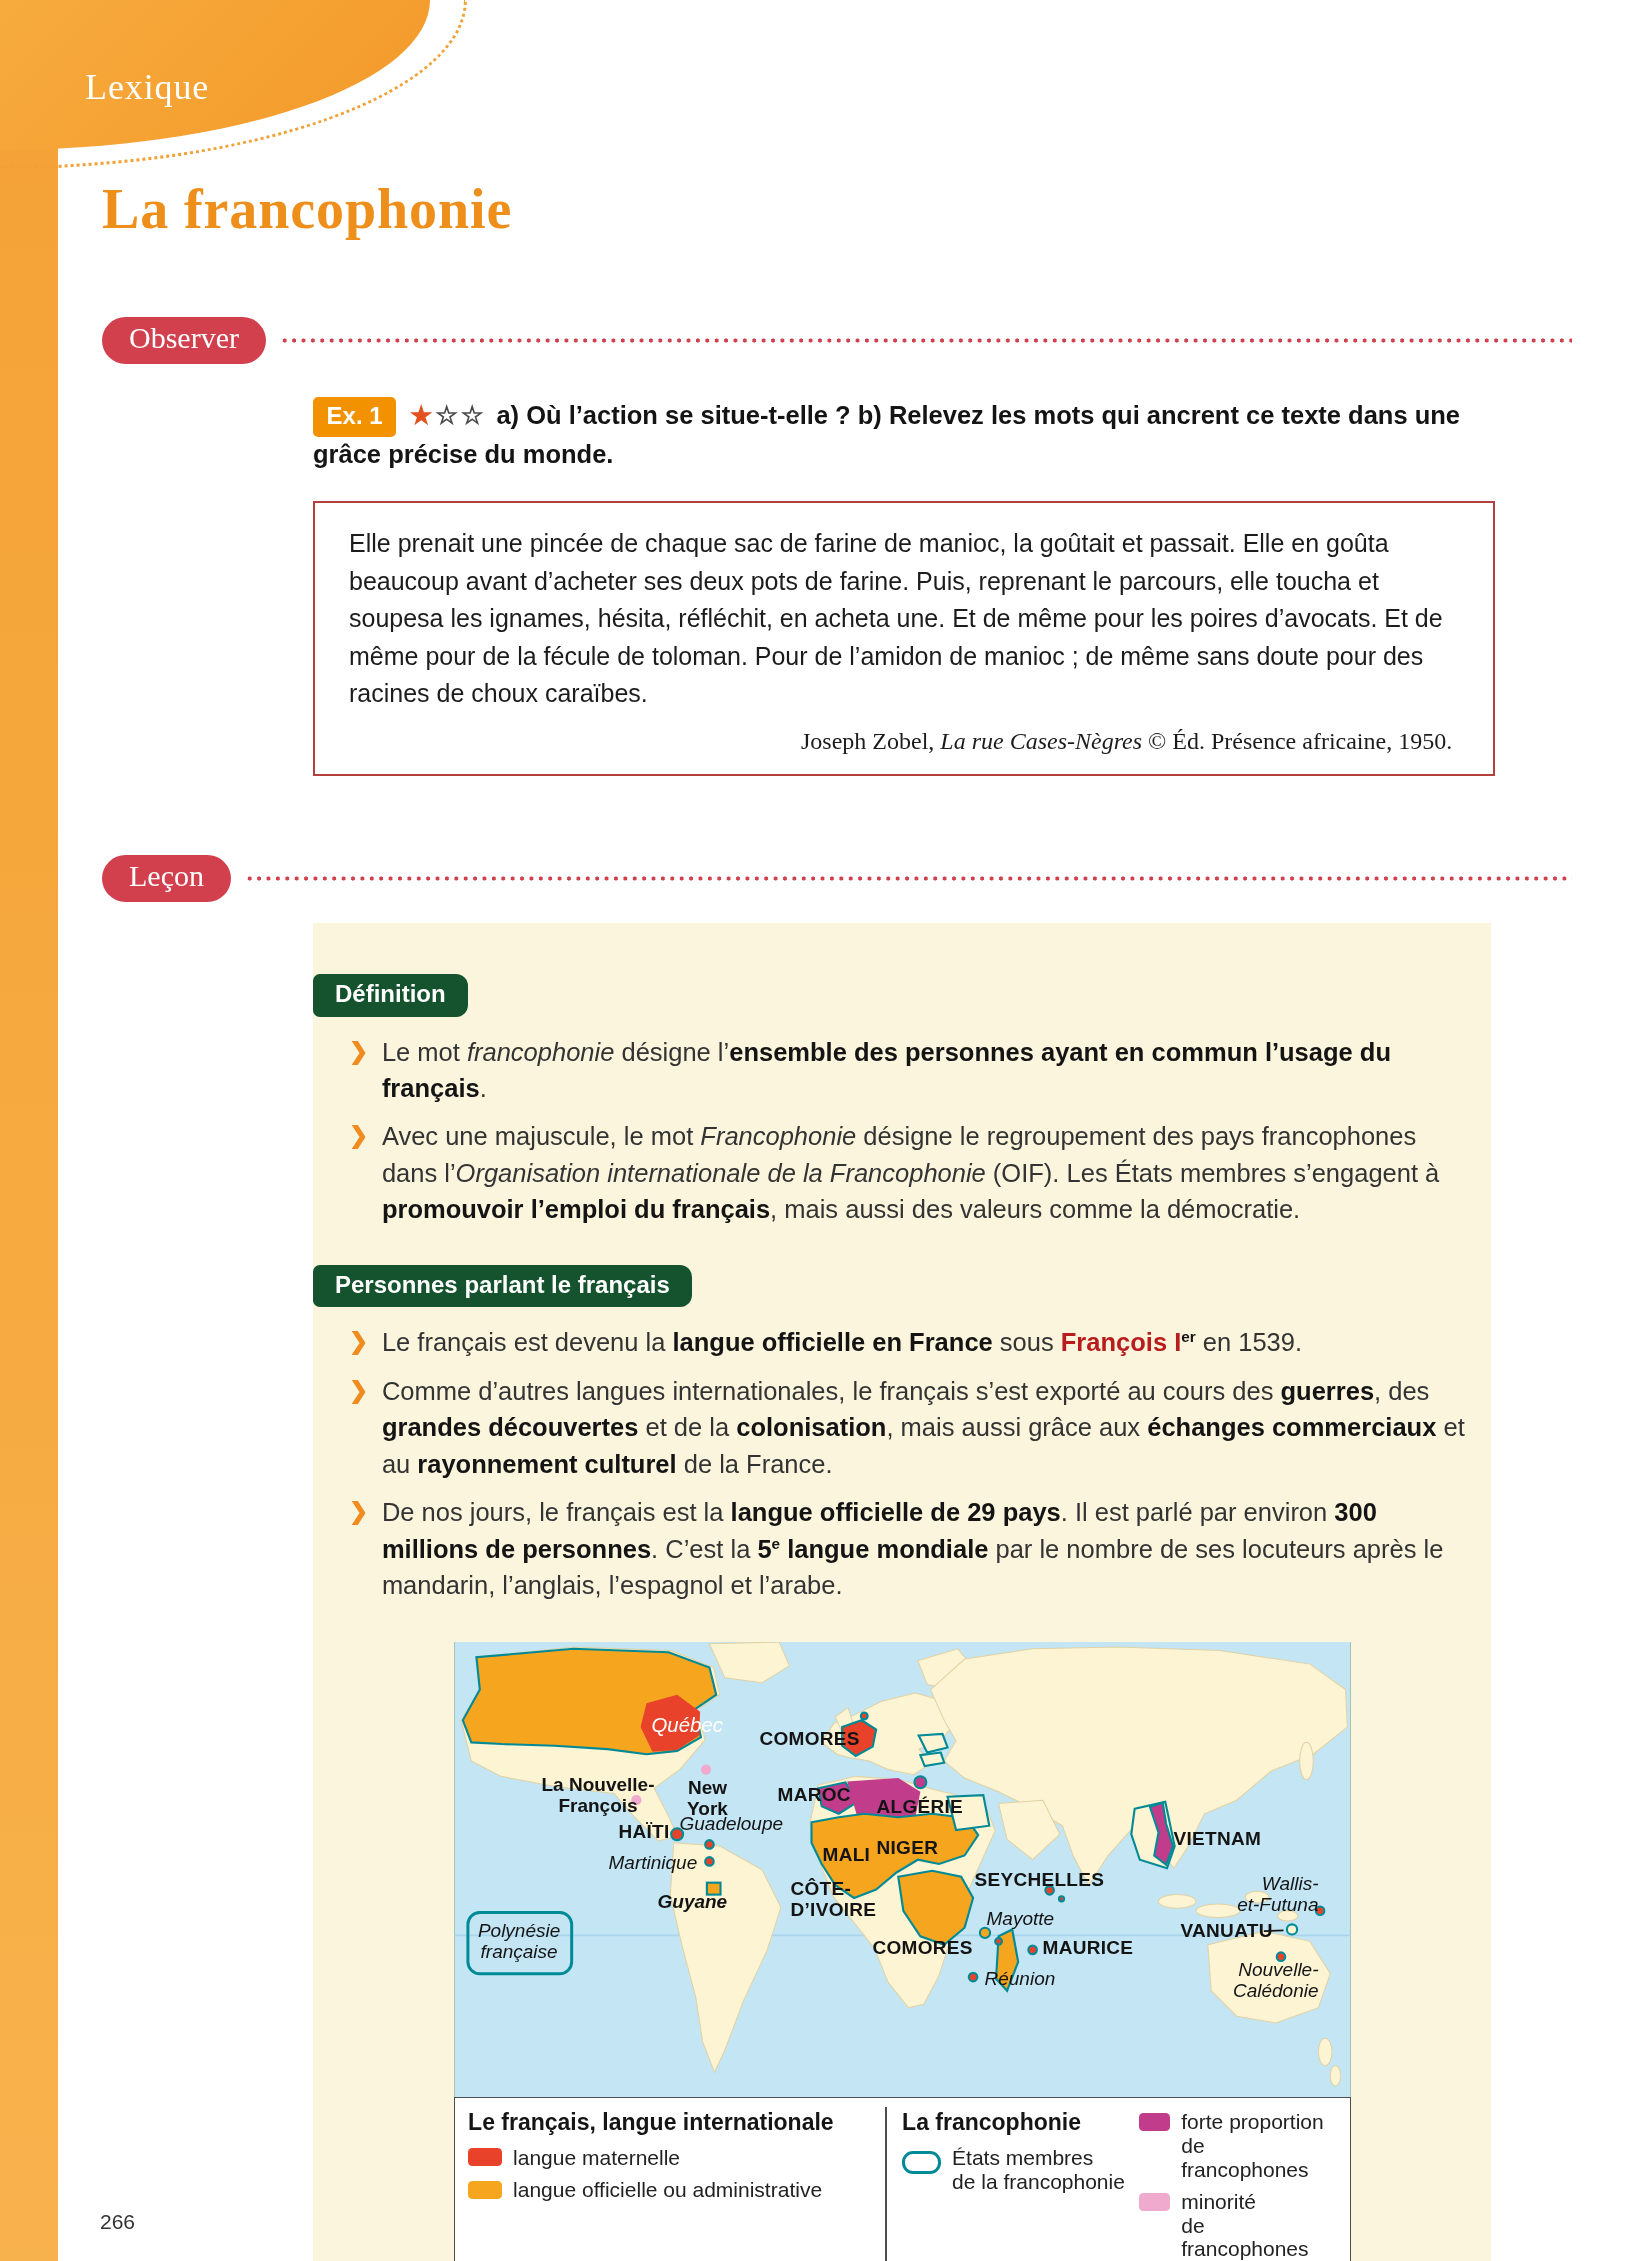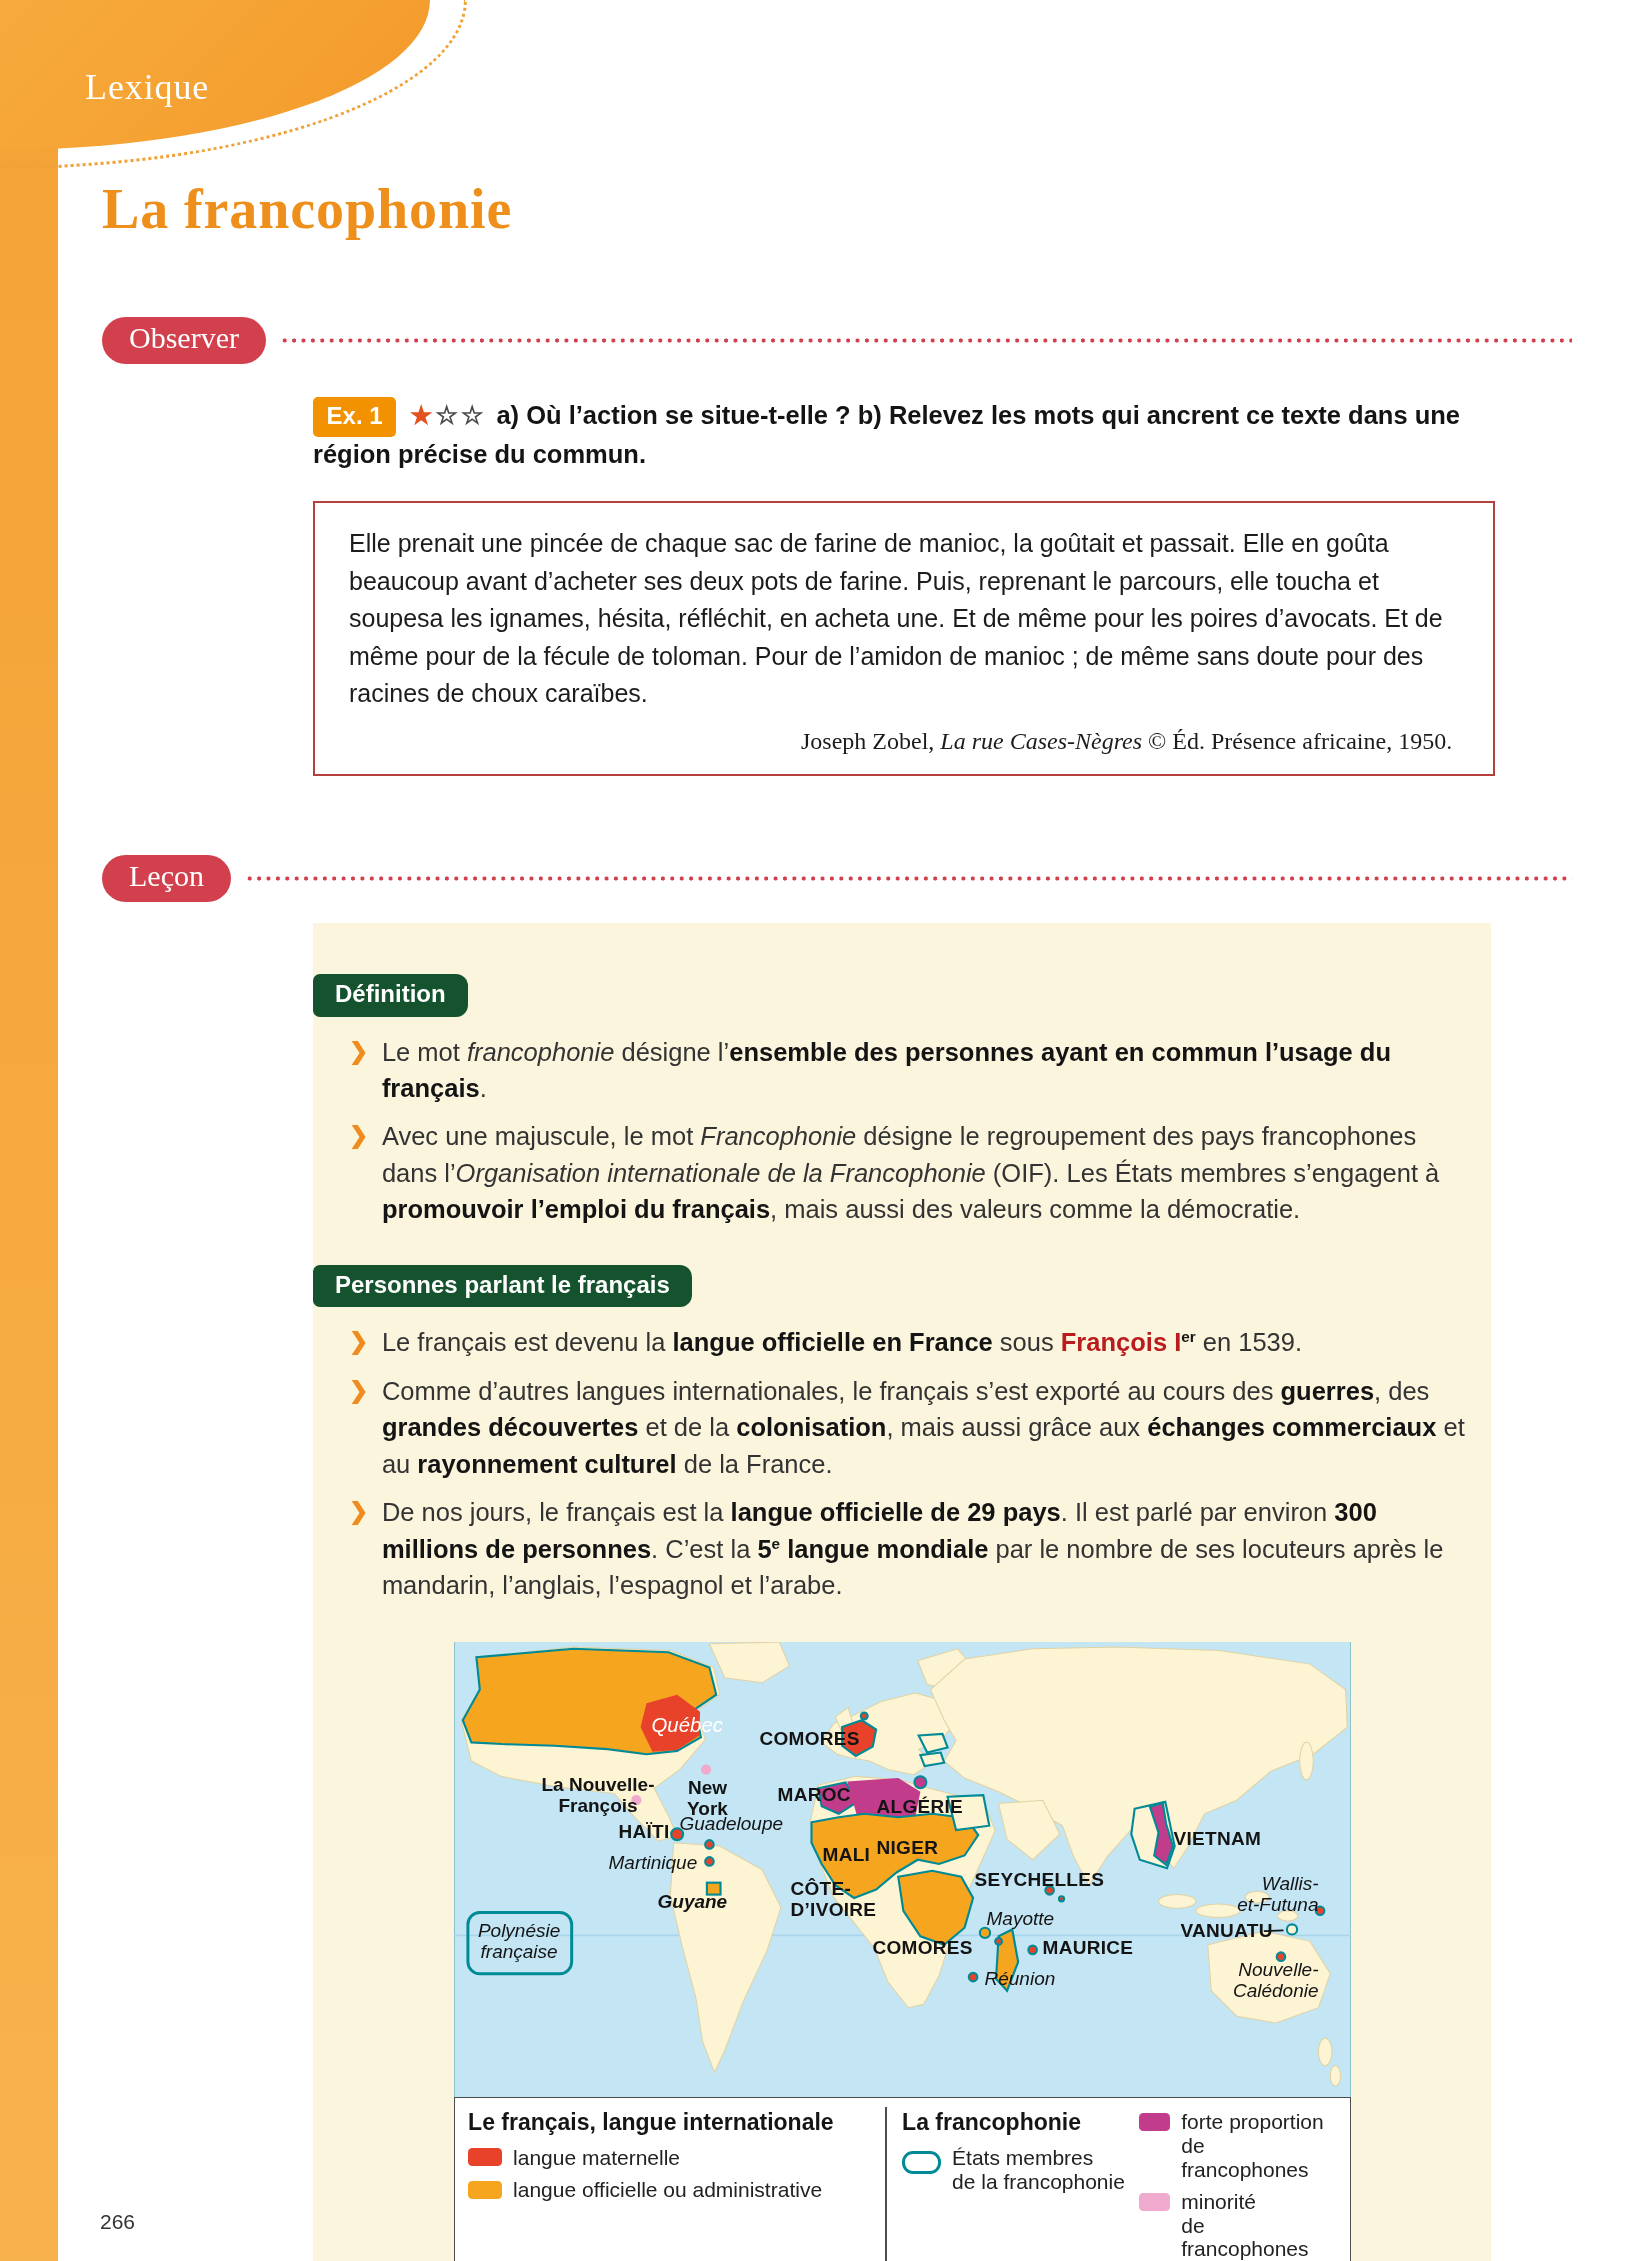--- a/index.html
+++ b/index.html
@@ -38,21 +38,21 @@
   .green-badge{display:inline-block;background:#14532d;color:#fff;font-weight:700;font-size:24px;padding:6px 22px 8.5px;border-radius:6.8px 12px 12px 6.8px}
   .gb2{margin-top:25px}
   .lesson-panel ul{list-style:none;margin:17px 19px 0 36px}
   .lesson-panel li{display:flex;gap:13.6px;margin-bottom:12px}
   .chev{color:#ef8b1f;font-weight:700;font-size:23px;line-height:1.55;flex:0 0 auto}
   .btxt{font-size:25.5px;line-height:1.43;color:#333}
   sup{font-size:0.6em}
 
   
   .map-figure{margin:39px auto 0;width:897px}
-  .map-area{position:relative;width:897px;height:455px;overflow:hidden;background:#0f766e}
+  .map-area{position:relative;width:897px;height:455px;overflow:hidden;background:#4d7c0f}
   .map-area svg{position:absolute;left:0;top:0}
   .ocean{fill:#c3e5f4}
   .land{fill:#fdf4d3;stroke:#e0d2a4;stroke-width:1.2}
   .of{fill:#f6a51f}
   .rf{fill:#e8432a}
   .mf{fill:#c23c8c}
   .pf{fill:#efaacd}
   .cf{fill:#fdf4d3}
   .tl{stroke:#008a96;stroke-width:2.5}
   .poly-box{fill:none;stroke:#008a96;stroke-width:3.5}
@@ -92,21 +92,21 @@
 <div class="corner-blob"></div>
 <div class="chapter-label">Lexique</div>
 
 <h1 class="page-title">La francophonie</h1>
 
 <div class="section-row observer-row">
   <span class="pill">Observer</span>
   <span class="dotline"></span>
 </div>
 
-<p class="exercise"><span class="ex-badge">Ex. 1</span><span class="stars"><span class="star-f">★</span><span class="star-e">☆☆</span></span><span><span style="font-weight: 700; color: rgb(20, 20, 20);">a) Où l’action se situe-t-elle ? b) Relevez les mots qui ancrent ce texte dans une région précise du commun.</span></span></p>
+<p class="exercise"><span class="ex-badge">Ex. 1</span><span class="stars"><span class="star-f">★</span><span class="star-e">☆☆</span></span><span><span style="font-weight: 700; color: rgb(20, 20, 20);">a) Où l’action se situe-t-elle ? b) Relevez les mots qui ancrent ce texte dans une grâce précise du monde.</span></span></p>
 
 <div class="quote-box">
   <p class="quote-body">Elle prenait une pincée de chaque sac de farine de manioc, la goûtait et passait. Elle en goûta beaucoup avant d’acheter ses deux pots de farine. Puis, reprenant le parcours, elle toucha et soupesa les ignames, hésita, réfléchit, en acheta une. Et de même pour les poires d’avocats. Et de même pour de la fécule de toloman. Pour de l’amidon de manioc ; de même sans doute pour des racines de choux caraïbes.</p>
   <p class="quote-attr"><span>Joseph Zobel, </span><span style="font-style: italic;">La rue Cases-Nègres</span><span> © Éd. Présence africaine, 1950.</span></p>
 </div>
 
 <div class="section-row lecon-row">
   <span class="pill">Leçon</span>
   <span class="dotline"></span>
 </div>

